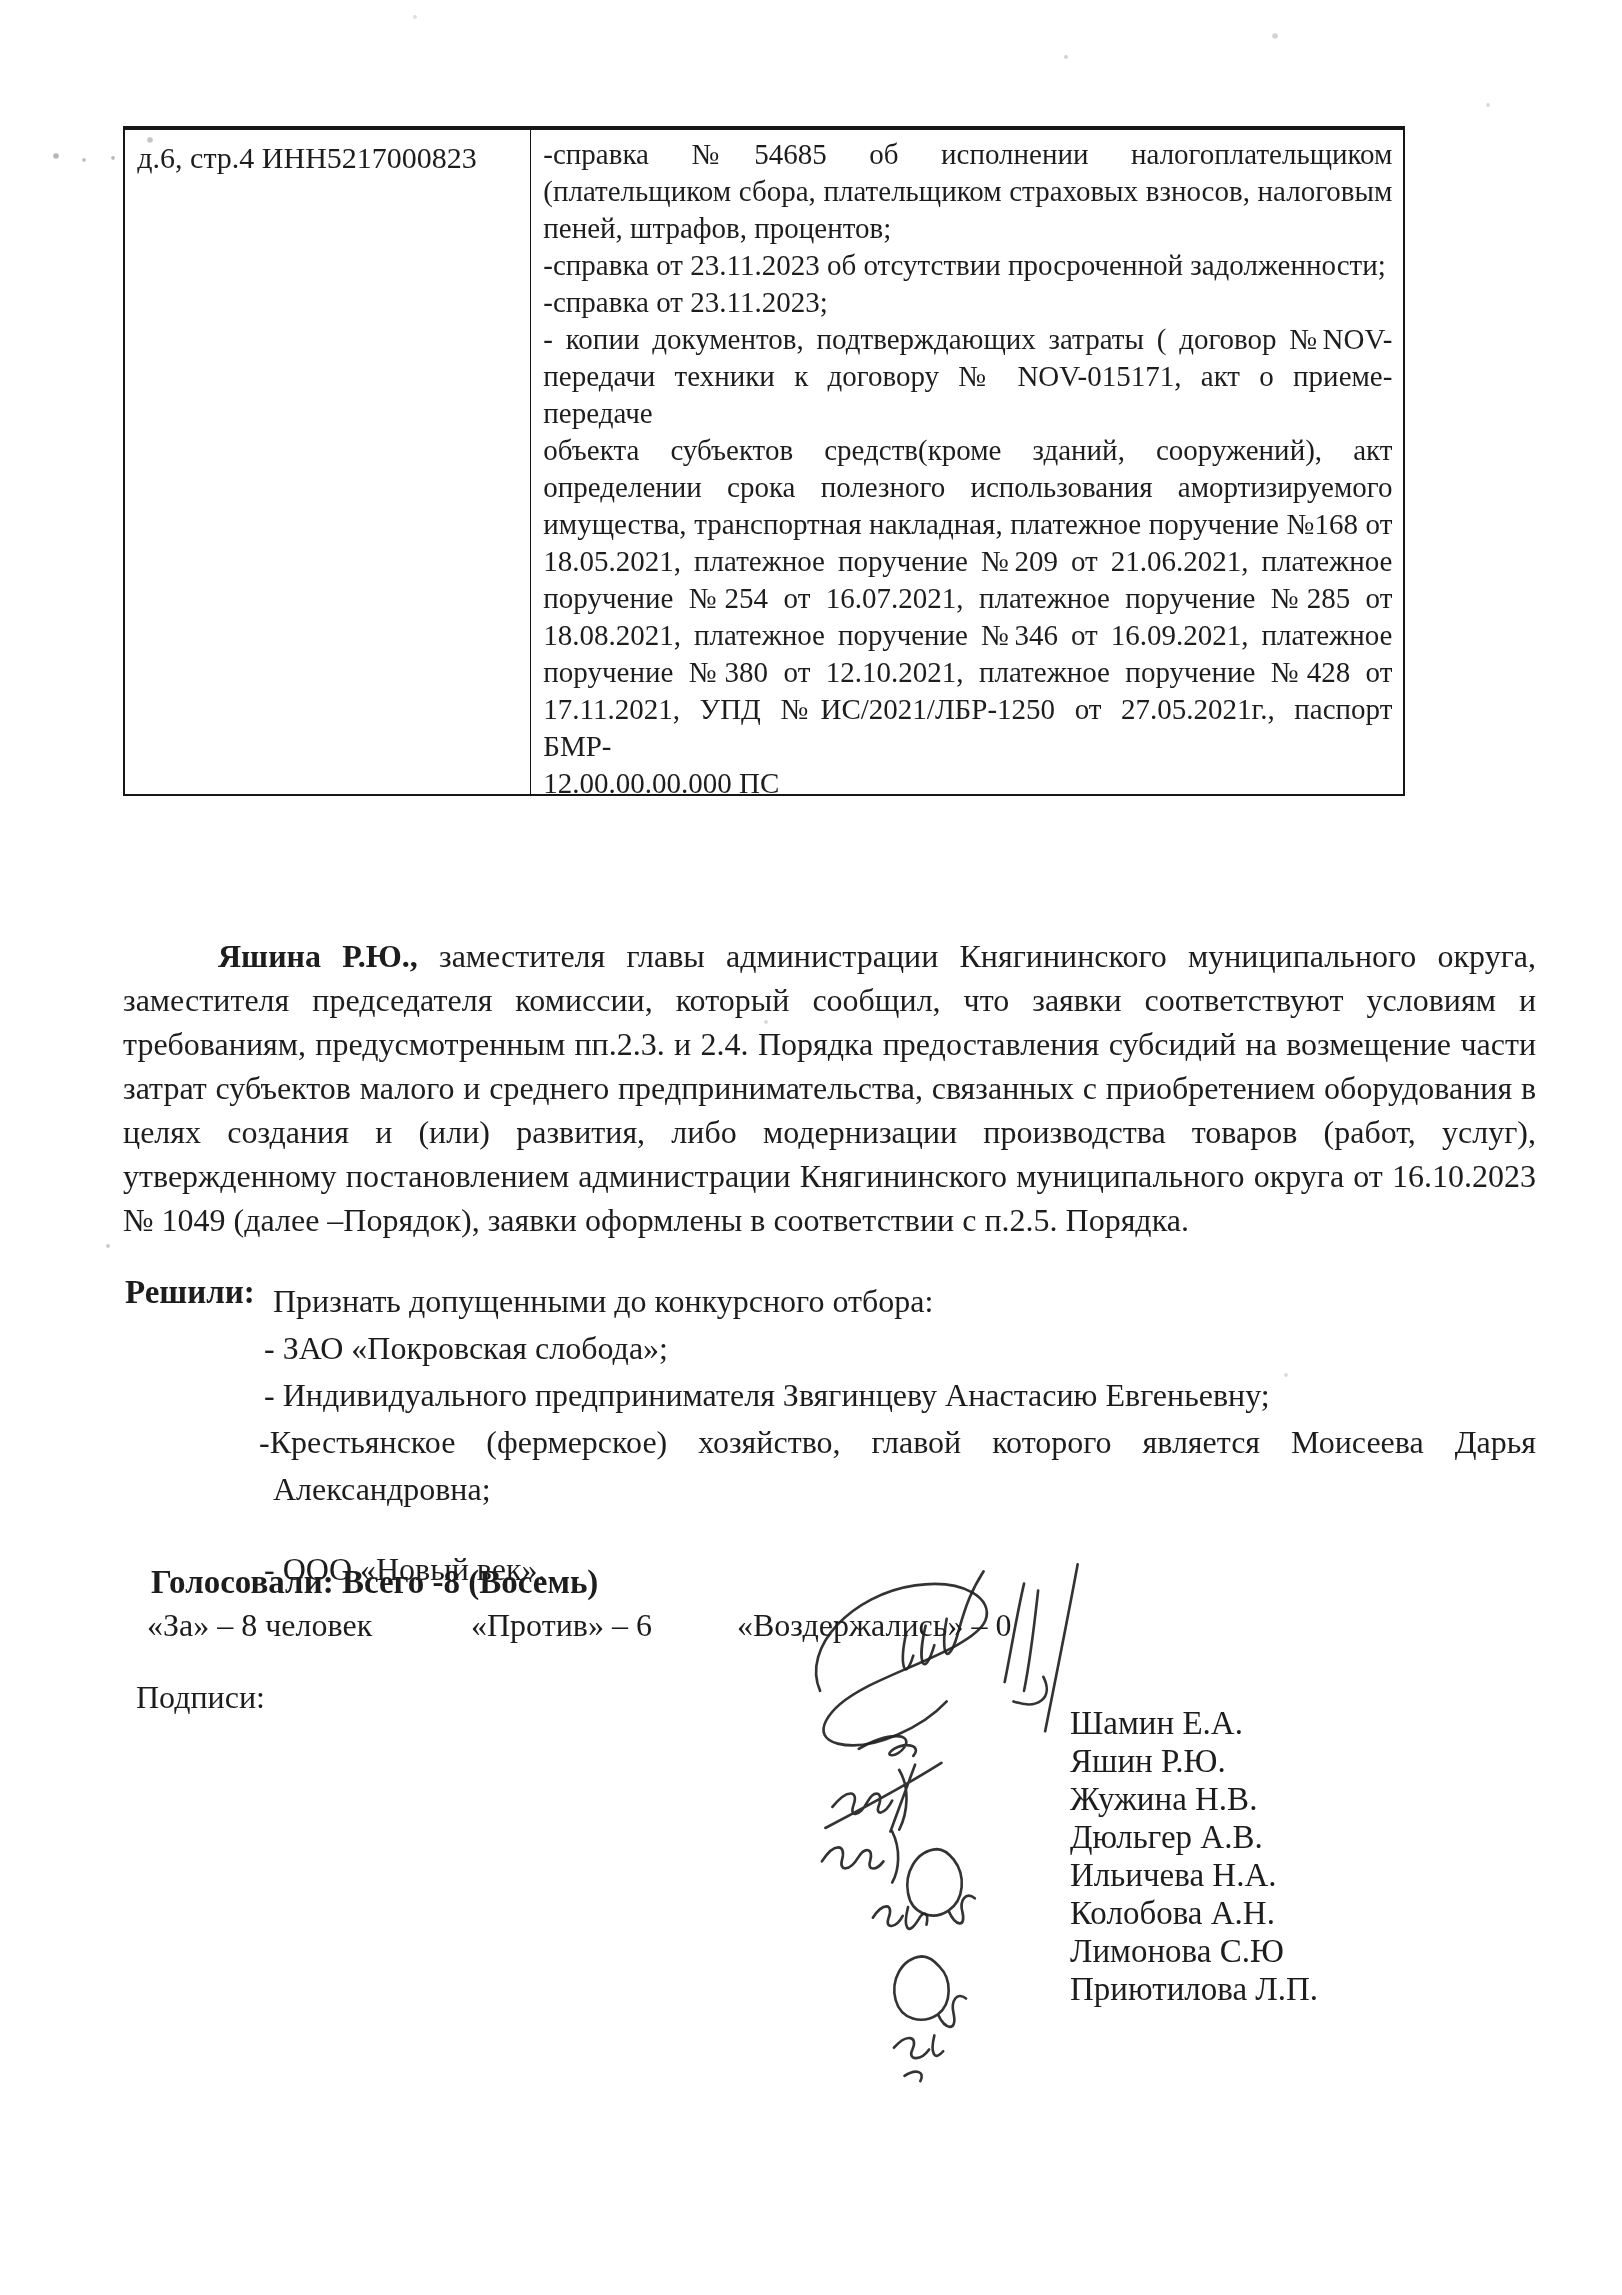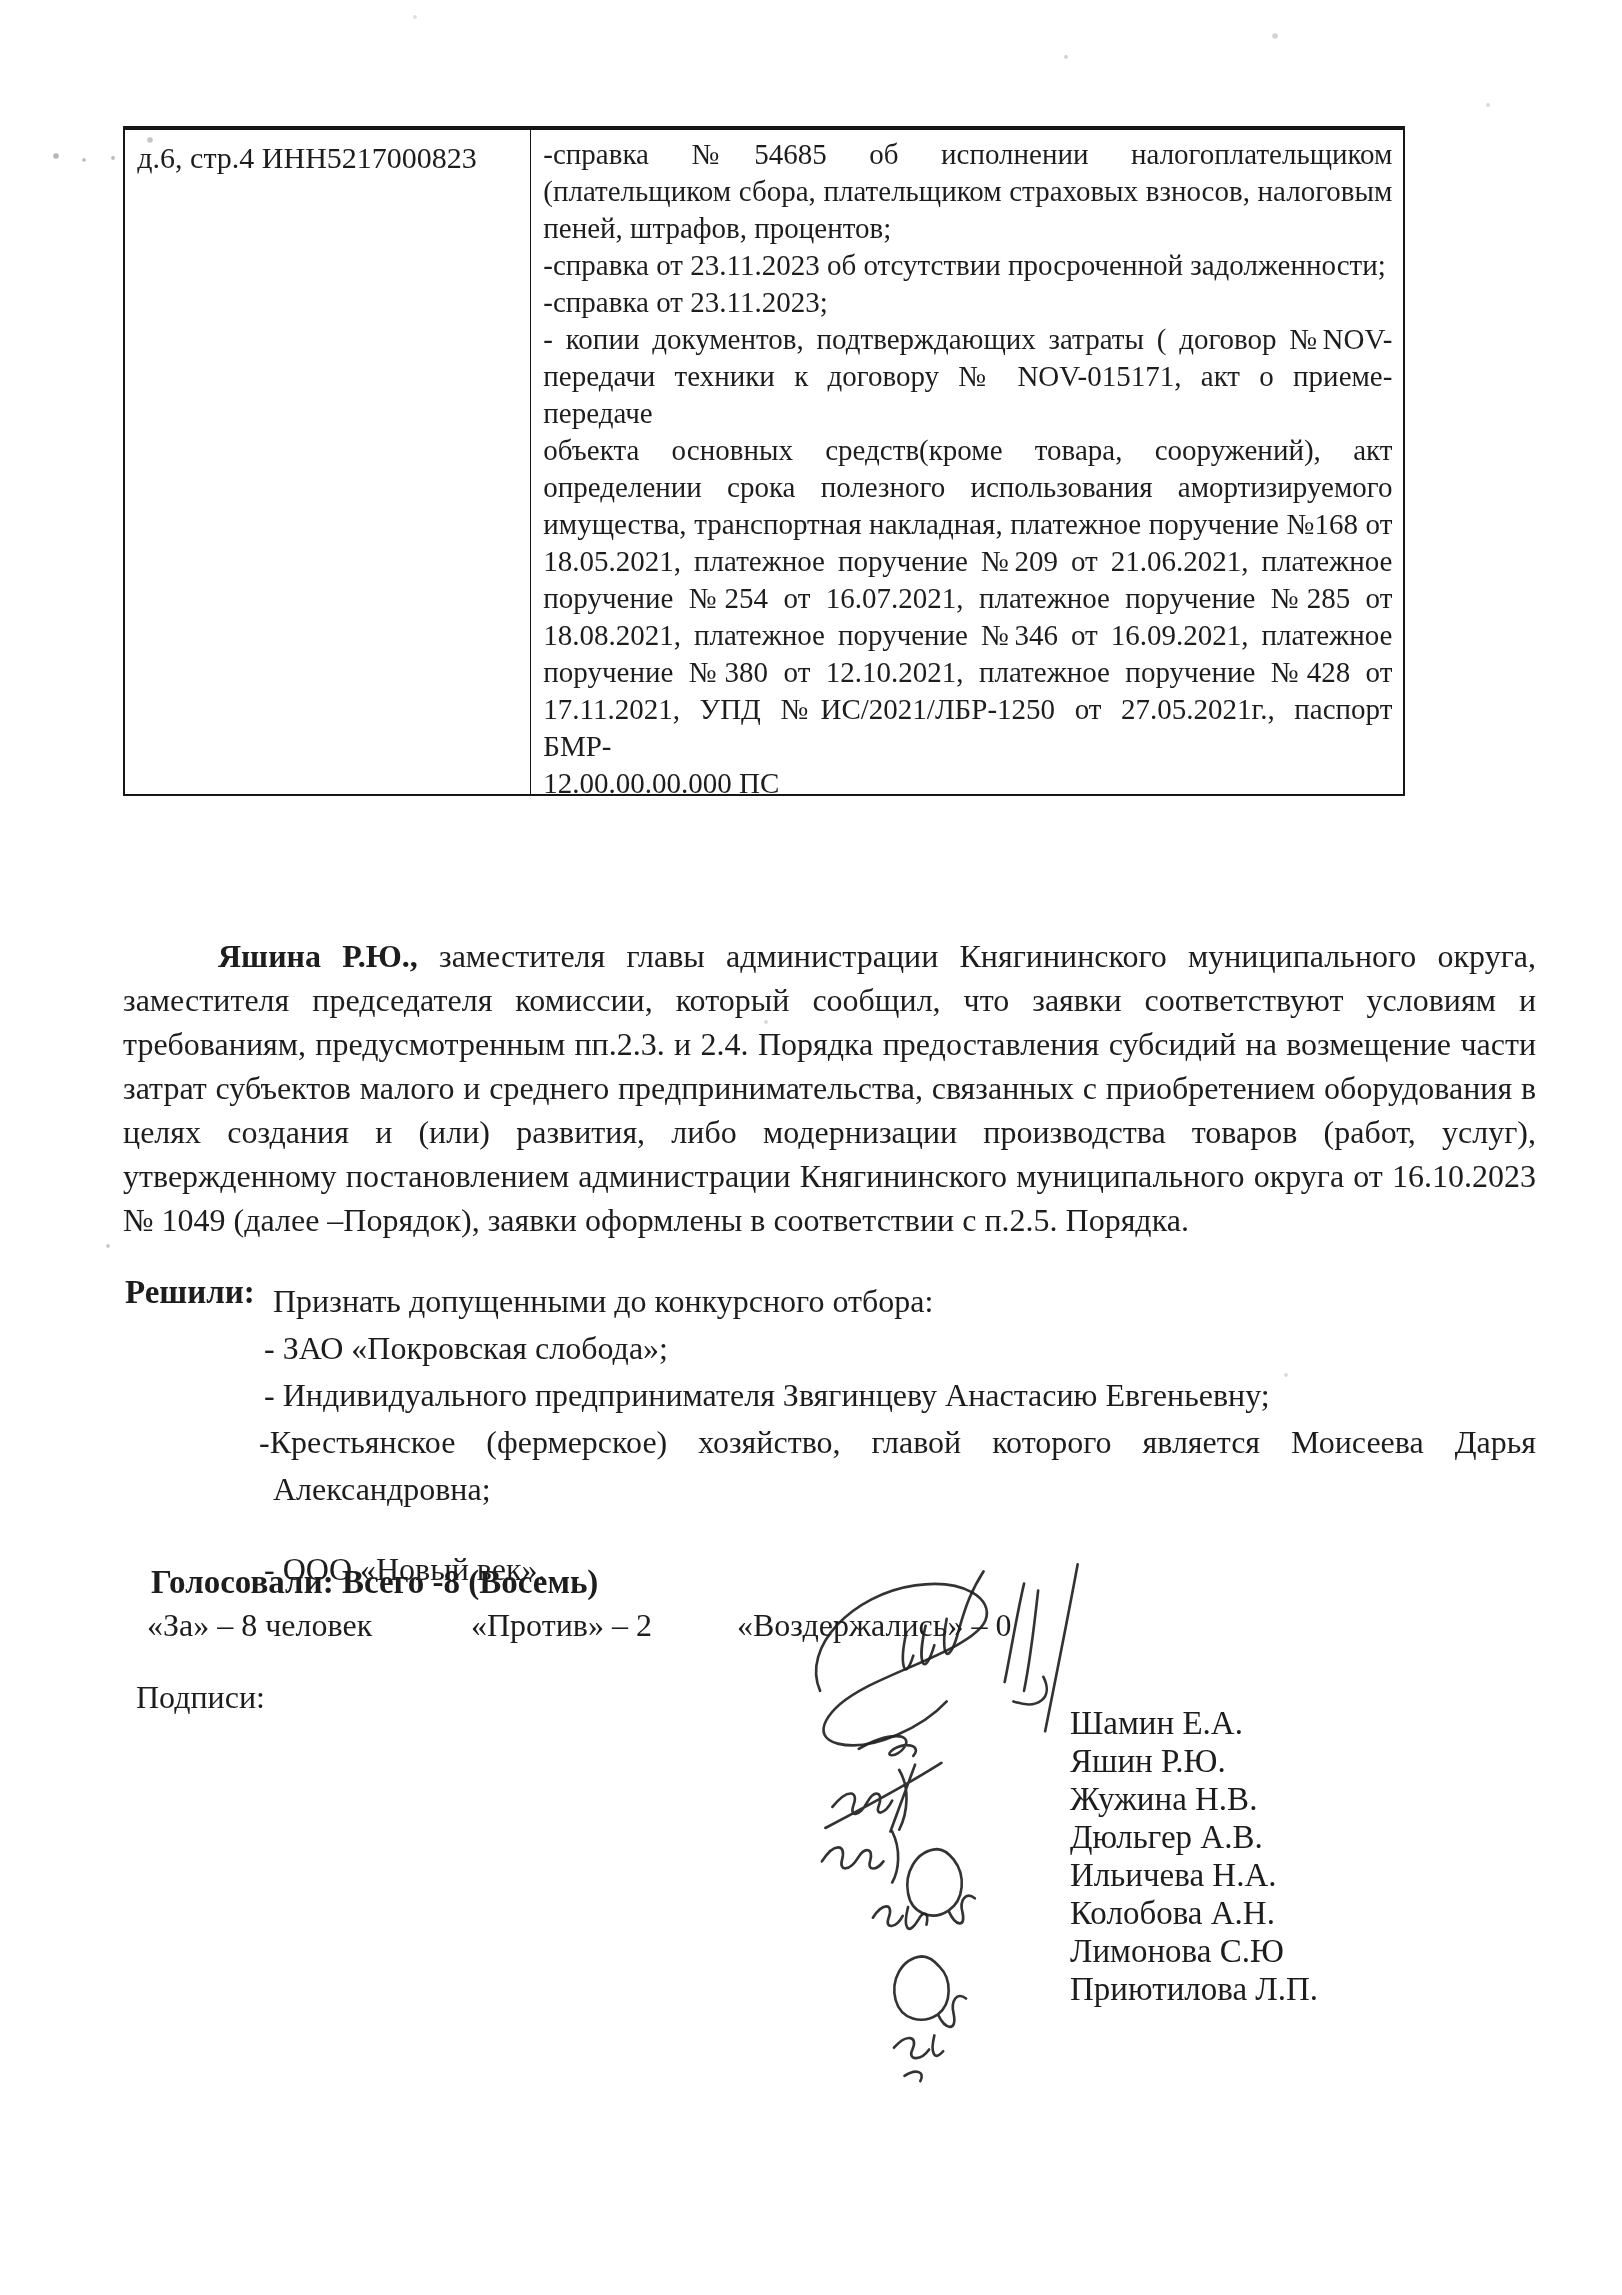--- a/index.html
+++ b/index.html
@@ -55,21 +55,21 @@
     <div class="cell-left">д.6, стр.4  ИНН5217000823</div>
     <div class="cell-right">
 
     <div class="cell-line stretch">-справка №54685 об исполнении налогоплательщиком</div>
         <div class="cell-line stretch">(плательщиком сбора, плательщиком страховых взносов, налоговым</div>
         <div class="cell-line">пеней, штрафов, процентов;</div>
         <div class="cell-line">-справка от 23.11.2023 об отсутствии просроченной задолженности;</div>
         <div class="cell-line">-справка от 23.11.2023;</div>
         <div class="cell-line stretch">- копии документов, подтверждающих затраты ( договор №NOV-</div>
         <div class="cell-line stretch">передачи техники к договору № NOV-015171, акт о приеме-передаче</div>
-        <div class="cell-line stretch">объекта основных средств(кроме товара, сооружений), акт</div>
+        <div class="cell-line stretch">объекта субъектов средств(кроме зданий, сооружений), акт</div>
         <div class="cell-line stretch">определении срока полезного использования амортизируемого</div>
         <div class="cell-line stretch">имущества, транспортная накладная, платежное поручение №168 от</div>
         <div class="cell-line stretch">18.05.2021, платежное поручение №209 от 21.06.2021, платежное</div>
         <div class="cell-line stretch">поручение №254 от 16.07.2021, платежное поручение №285 от</div>
         <div class="cell-line stretch">18.08.2021, платежное поручение №346 от 16.09.2021, платежное</div>
         <div class="cell-line stretch">поручение №380 от 12.10.2021, платежное поручение №428 от</div>
         <div class="cell-line stretch">17.11.2021, УПД №ИС/2021/ЛБР-1250 от 27.05.2021г., паспорт БМР-</div>
         <div class="cell-line">12.00.00.00.000 ПС</div>
       </div>
   </div>
@@ -84,21 +84,21 @@
       <div class="res-item" style="padding-left: 141px;">- ЗАО «Покровская слобода»;</div>
       <div class="res-item" style="padding-left: 141px;">- Индивидуального предпринимателя Звягинцеву Анастасию Евгеньевну;</div>
       <div class="res-item stretch" style="padding-left: 136px;">-Крестьянское (фермерское) хозяйство, главой которого является Моисеева Дарья</div>
       <div class="res-item" style="padding-left: 150px;">Александровна;</div>
       <div class="res-item" style="padding-left: 141px; margin-top: 33px;">- ООО «Новый век».</div>
     </div>
 
   <div class="voting-heading">Голосовали: Всего -8 (Восемь)</div>
   <div class="vote-line">
     <span class="vote-for">«За» – 8  человек</span>
-    <span class="vote-against">«Против» – 2</span>
+    <span class="vote-against">«Против» – 6</span>
     <span class="vote-abstained">«Воздержались» – 0</span>
   </div>
 
   <div class="signatures-label">Подписи:</div>
 
   <div class="names">
 
   <div class="name-line">Шамин Е.А.</div>
       <div class="name-line">Яшин Р.Ю.</div>
       <div class="name-line">Жужина Н.В.</div>

